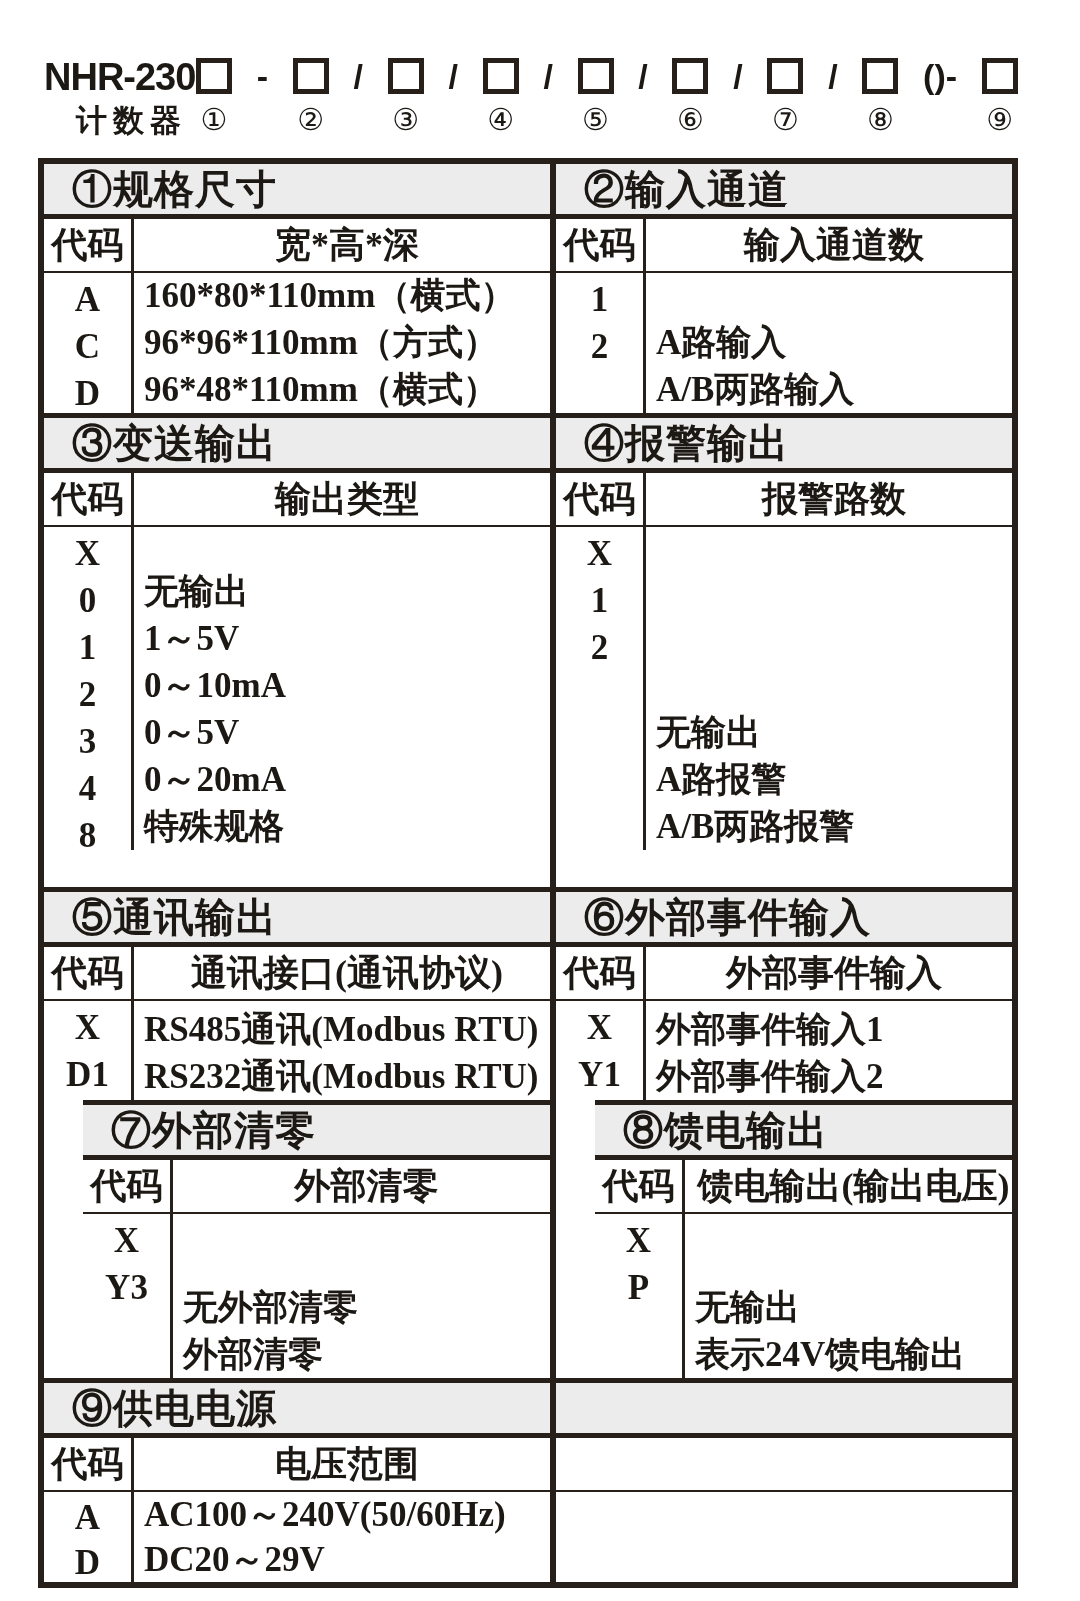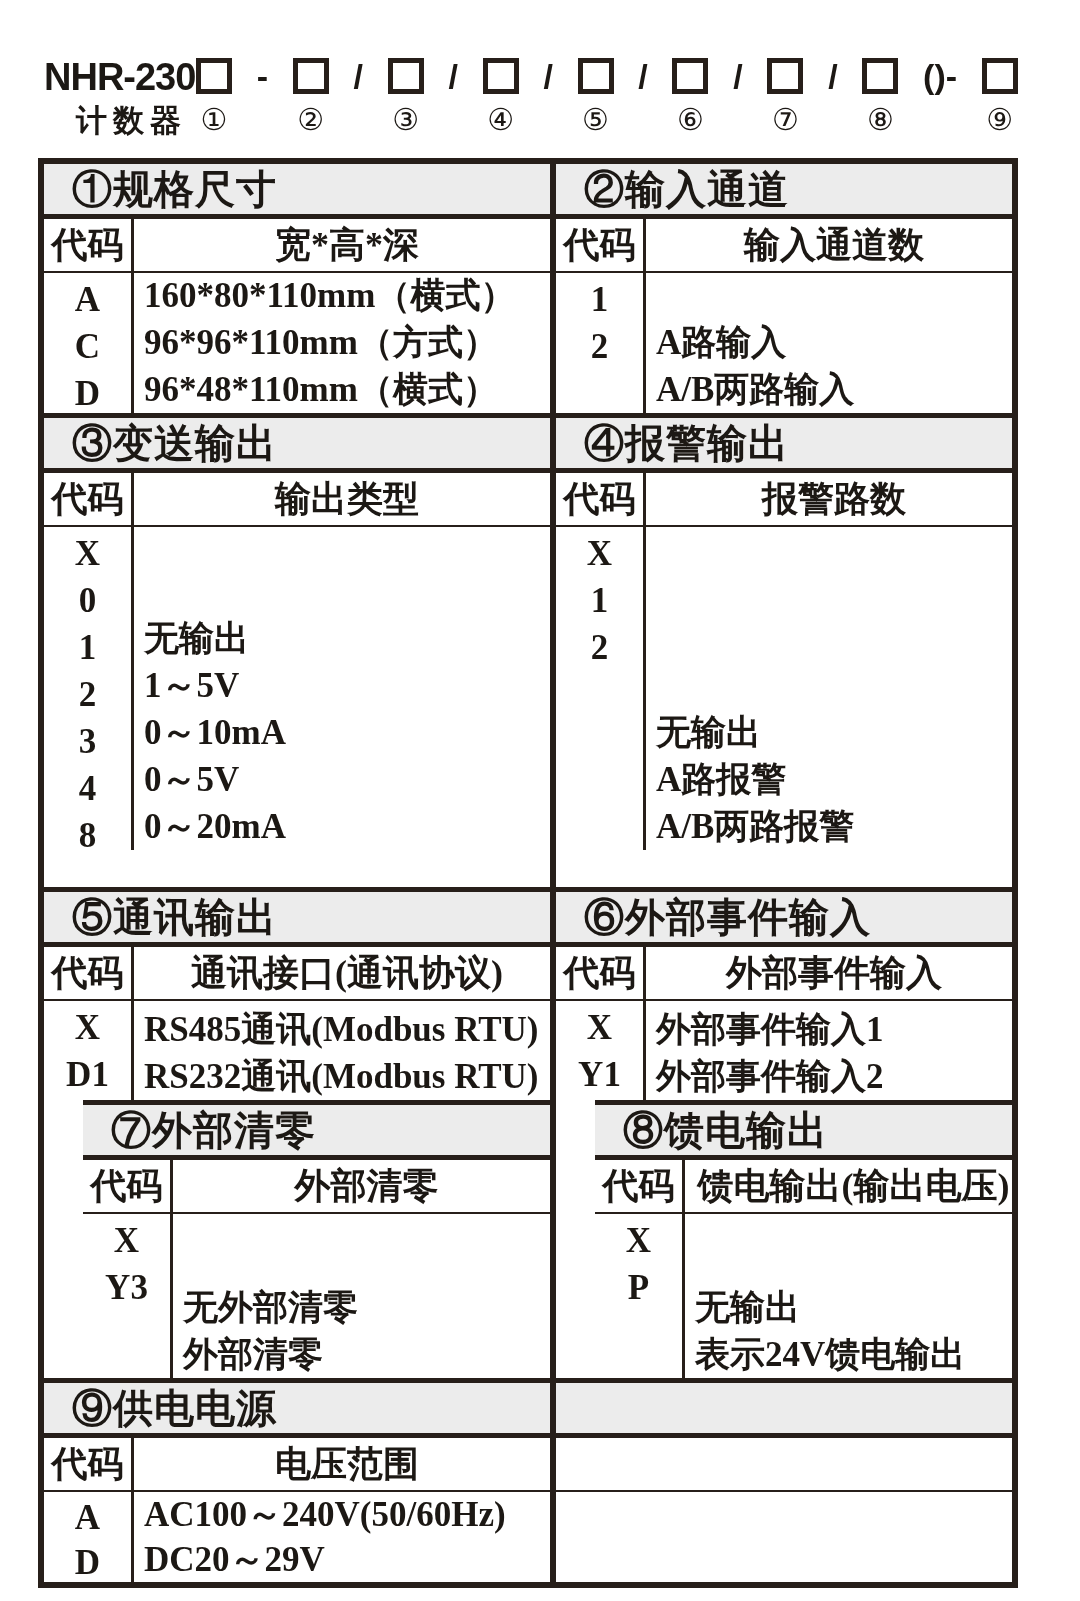--- a/index.html
+++ b/index.html
@@ -198,20 +198,21 @@
           <div class="ln">3</div>
           <div class="ln">4</div>
           <div class="ln">8</div>
         </div>
         <div class="desc-col">
           <div class="ln">无输出</div>
           <div class="ln">1～5V</div>
           <div class="ln">0～10mA</div>
           <div class="ln">0～5V</div>
           <div class="ln">0～20mA</div>
+          <div class="ln">特殊规格</div>
         </div>
       </div>
     </section>
 
     <section class="sec r1 c1">
       <div class="band">④报警输出</div>
       <div class="hrow">
         <div class="code-col">代码</div>
         <div class="desc-col">报警路数</div>
       </div>

